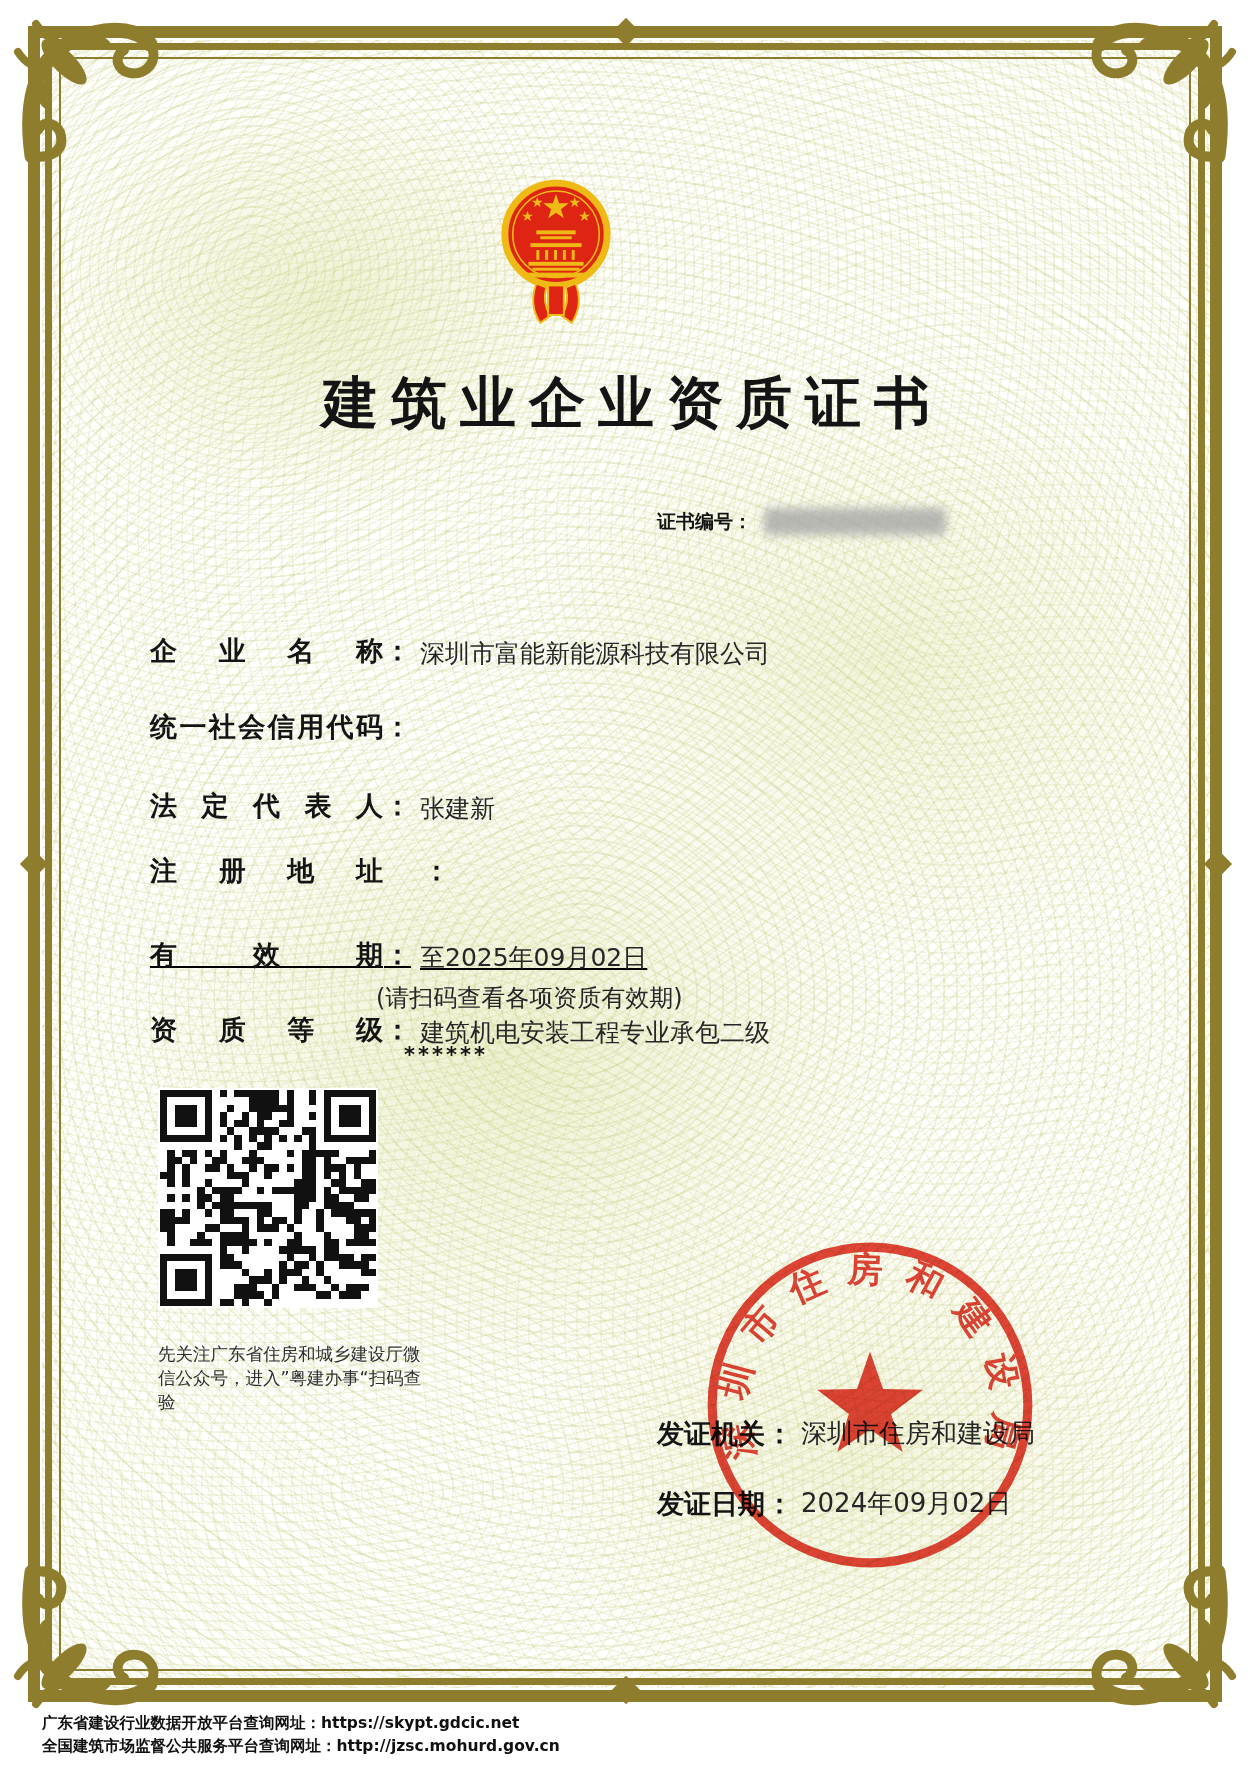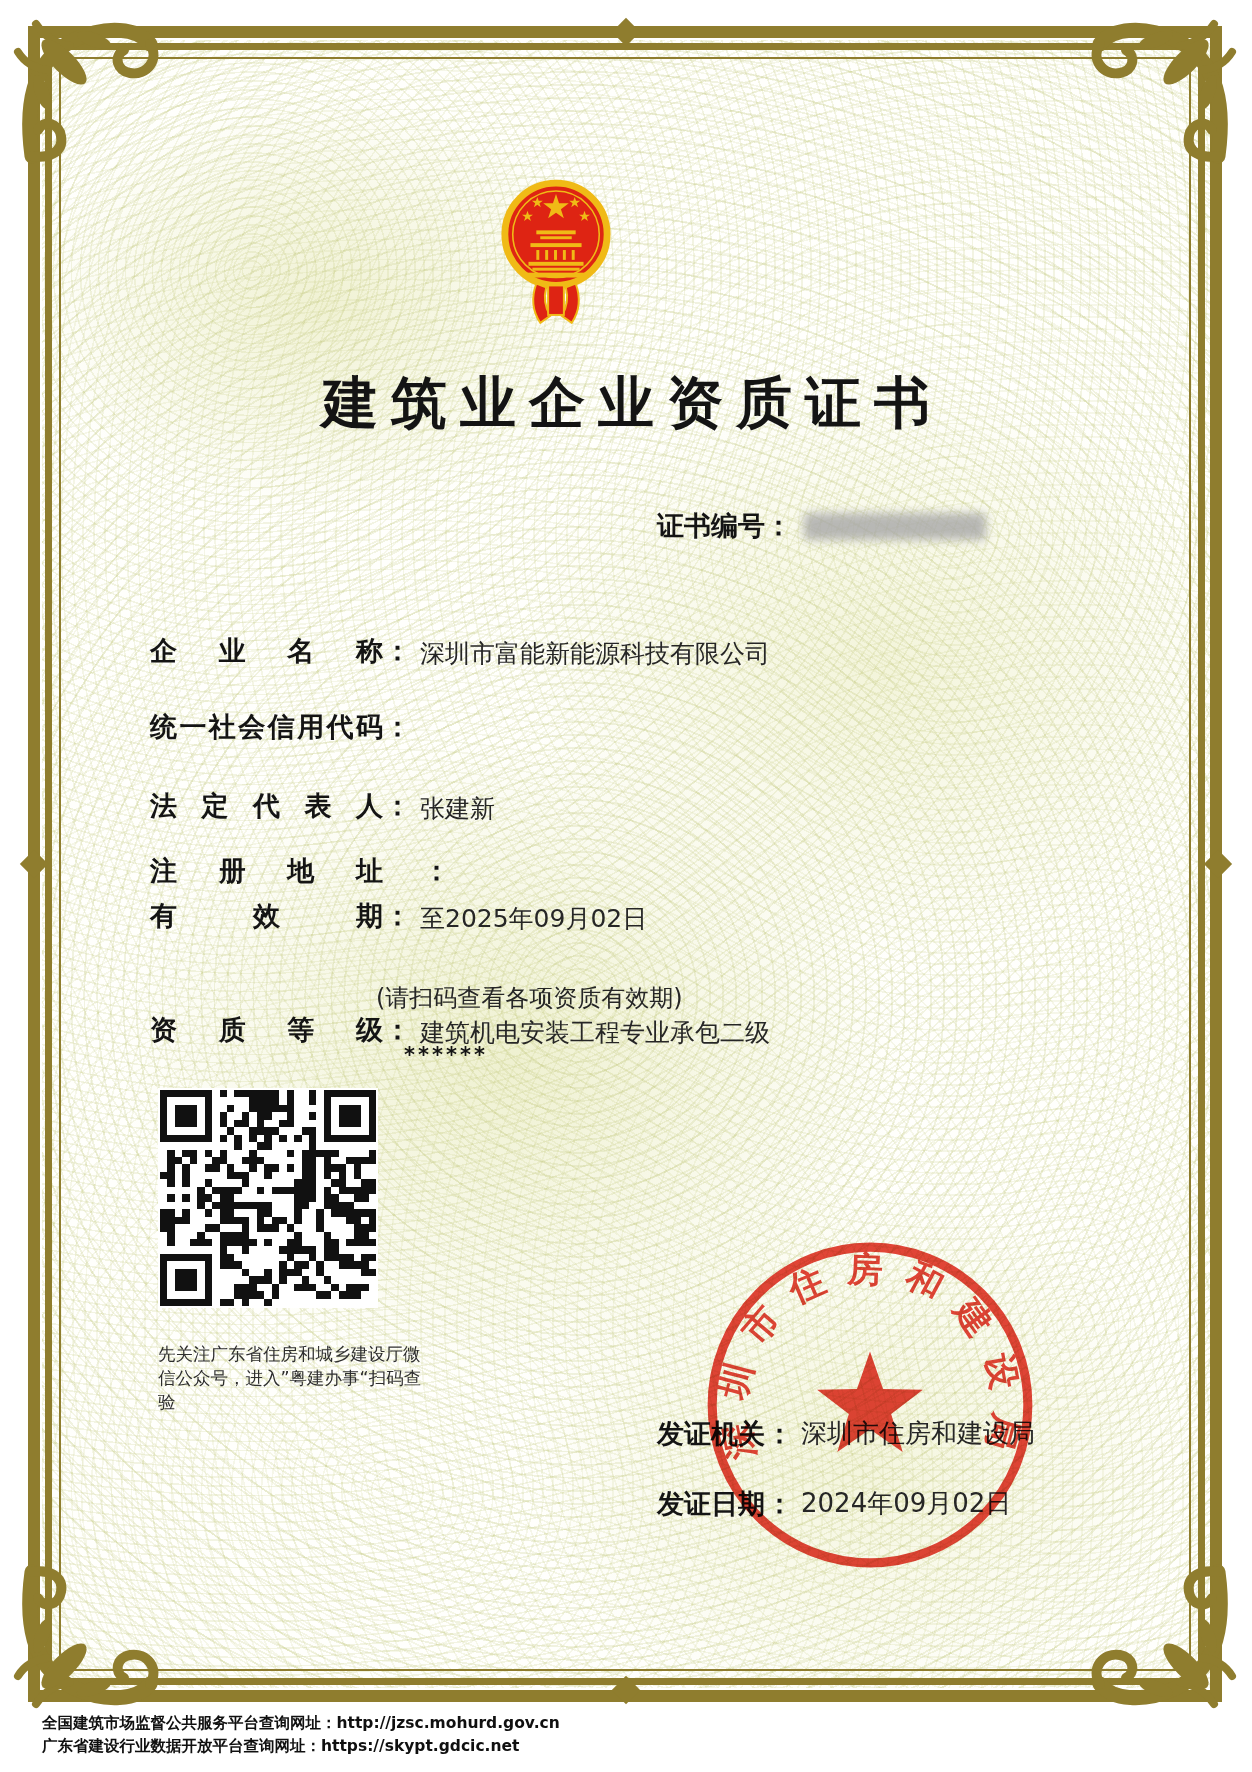--- a/index.html
+++ b/index.html
@@ -62,36 +62,36 @@
   
   .emblem{position:absolute;left:497px;top:172px;width:118px;height:160px;}
   .emblem svg{width:100%;height:100%;display:block;}
   .page-title{
     position:absolute;left:0;right:0;top:366px;text-align:center;
     font-size:56px;font-weight:800;letter-spacing:13px;color:var(--ink);
     text-indent:13px;
   }
   
   .certno{position:absolute;left:657px;top:508px;display:flex;align-items:center;}
-  .certno .lbl{font-size:27px;font-weight:800;color:var(--ink);}
+  .certno .lbl{font-size:19px;font-weight:800;color:var(--ink);}
   .blur-box{
     width:182px;height:27px;margin-left:12px;border-radius:3px;
     background:#a8a8a8;filter:blur(5px);opacity:.8;
   }
   
   .row{position:absolute;left:150px;display:flex;align-items:flex-start;}
   .row .lbl{
     width:233px;font-size:27px;font-weight:800;color:var(--ink);
     text-align:justify;text-align-last:justify;text-justify:inter-character;
     line-height:1.3;flex:none;
   }
   .row .colon{font-size:27px;font-weight:800;color:var(--ink);margin:0 9px 0 1px;line-height:1.3;}
   .row .val{font-size:25px;color:var(--val);max-width:700px;line-height:1.42;padding-top:3px;}
   .r1{top:633px;} .r2{top:709px;} .r3{top:788px;} .r4{top:853px;gap:39px;}
-  .r5{top:898px;} .r6{top:1012px;}
+  .r5{top:937px;text-decoration:underline;} .r6{top:1012px;}
   .validity-note{position:absolute;left:376px;top:982px;font-size:24px;color:var(--val);}
   .grade-mask{position:absolute;left:404px;top:1043px;font-size:21px;font-weight:700;letter-spacing:3px;color:var(--ink);}
   
   .qr{position:absolute;left:158px;top:1088px;width:216px;height:216px;background:#fff;padding:2px;}
   .qr svg{width:100%;height:100%;display:block;shape-rendering:crispEdges;}
   .qr-caption{
     position:absolute;left:158px;top:1342px;width:276px;
     font-size:17.5px;line-height:1.38;color:#2e2e2e;
   }
   
@@ -589,15 +589,15 @@
     </defs>
     <circle cx="170" cy="170" r="156" fill="none" stroke="#e03022" stroke-width="9"></circle>
     <polygon points="170,117 157.1,154.2 117.7,155 149.1,178.8 137.7,216.5 170,194 202.3,216.5 190.9,178.8 222.3,155 182.9,154.2" fill="#e03022"></polygon>
     <text font-size="35" font-weight="700" fill="#e03022" letter-spacing="20" font-family="DejaVu Sans, Liberation Sans, sans-serif">
       <textPath href="#seal-arc" startOffset="2">深圳市住房和建设局</textPath>
     </text>
   </svg>
 </div>
 
 <div class="footer">
+  <div>广东省建设行业数据开放平台查询网址：https://skypt.gdcic.net</div>
   <div>全国建筑市场监督公共服务平台查询网址：http://jzsc.mohurd.gov.cn</div>
-  <div>广东省建设行业数据开放平台查询网址：https://skypt.gdcic.net</div>
 </div>
 
 </body></html>

